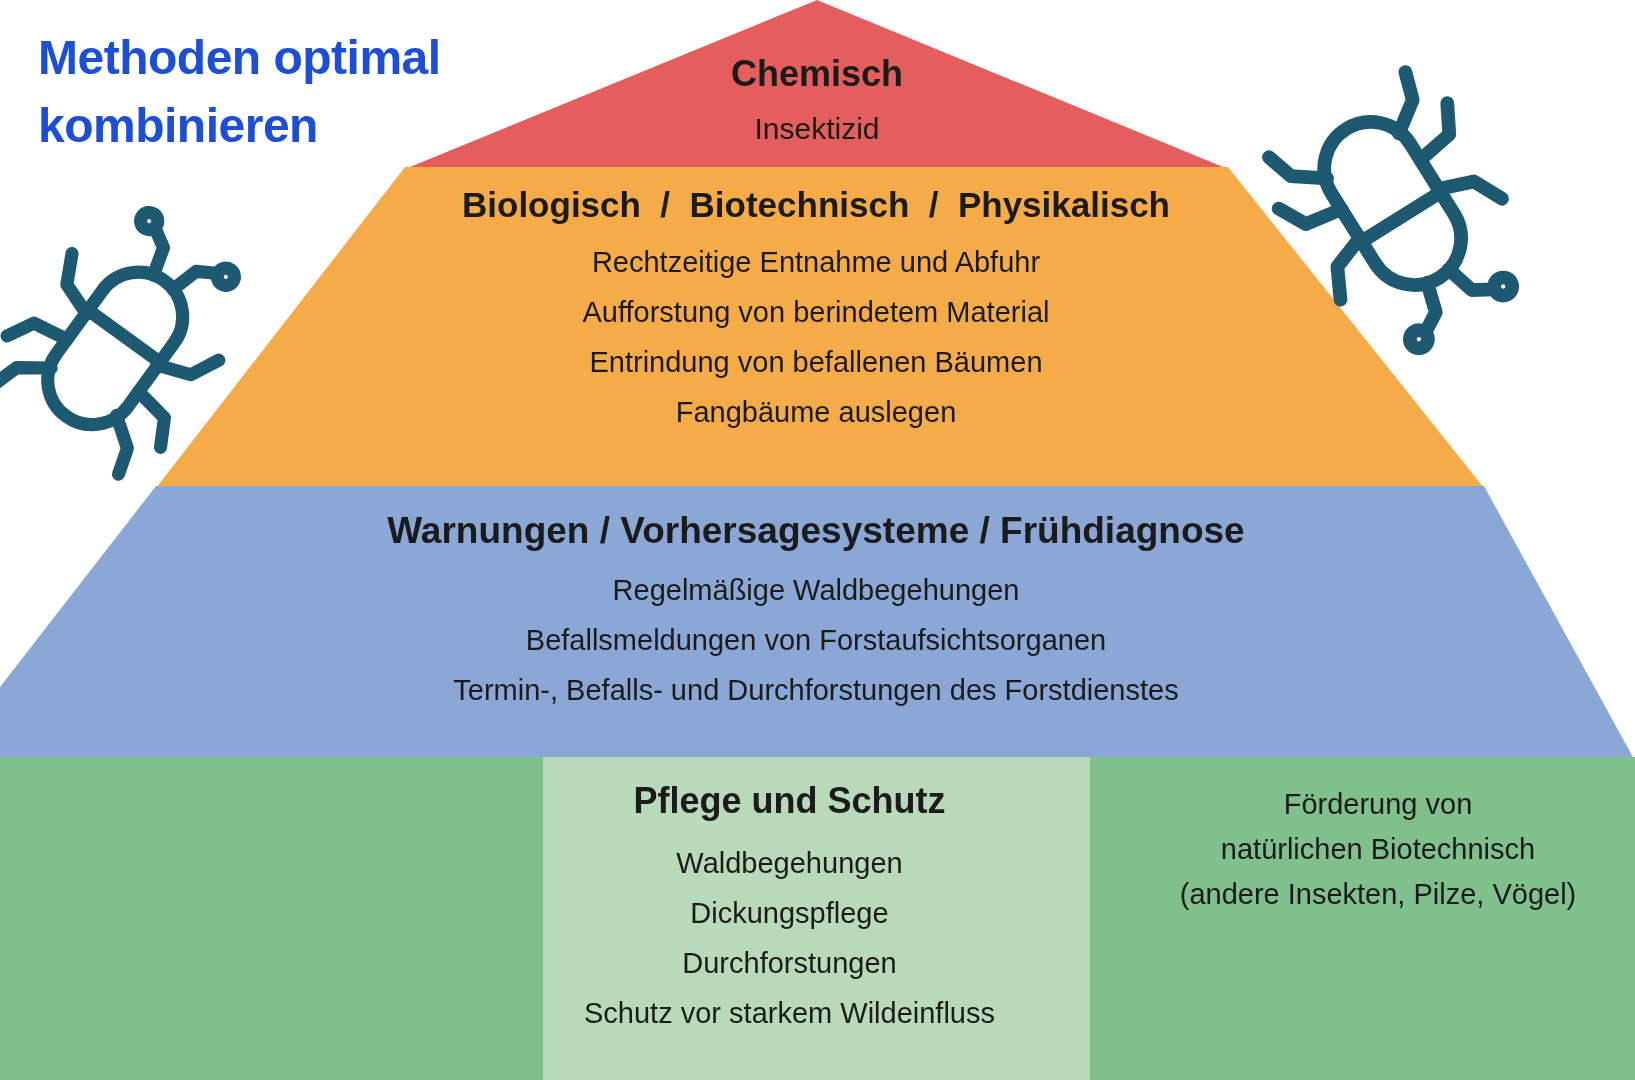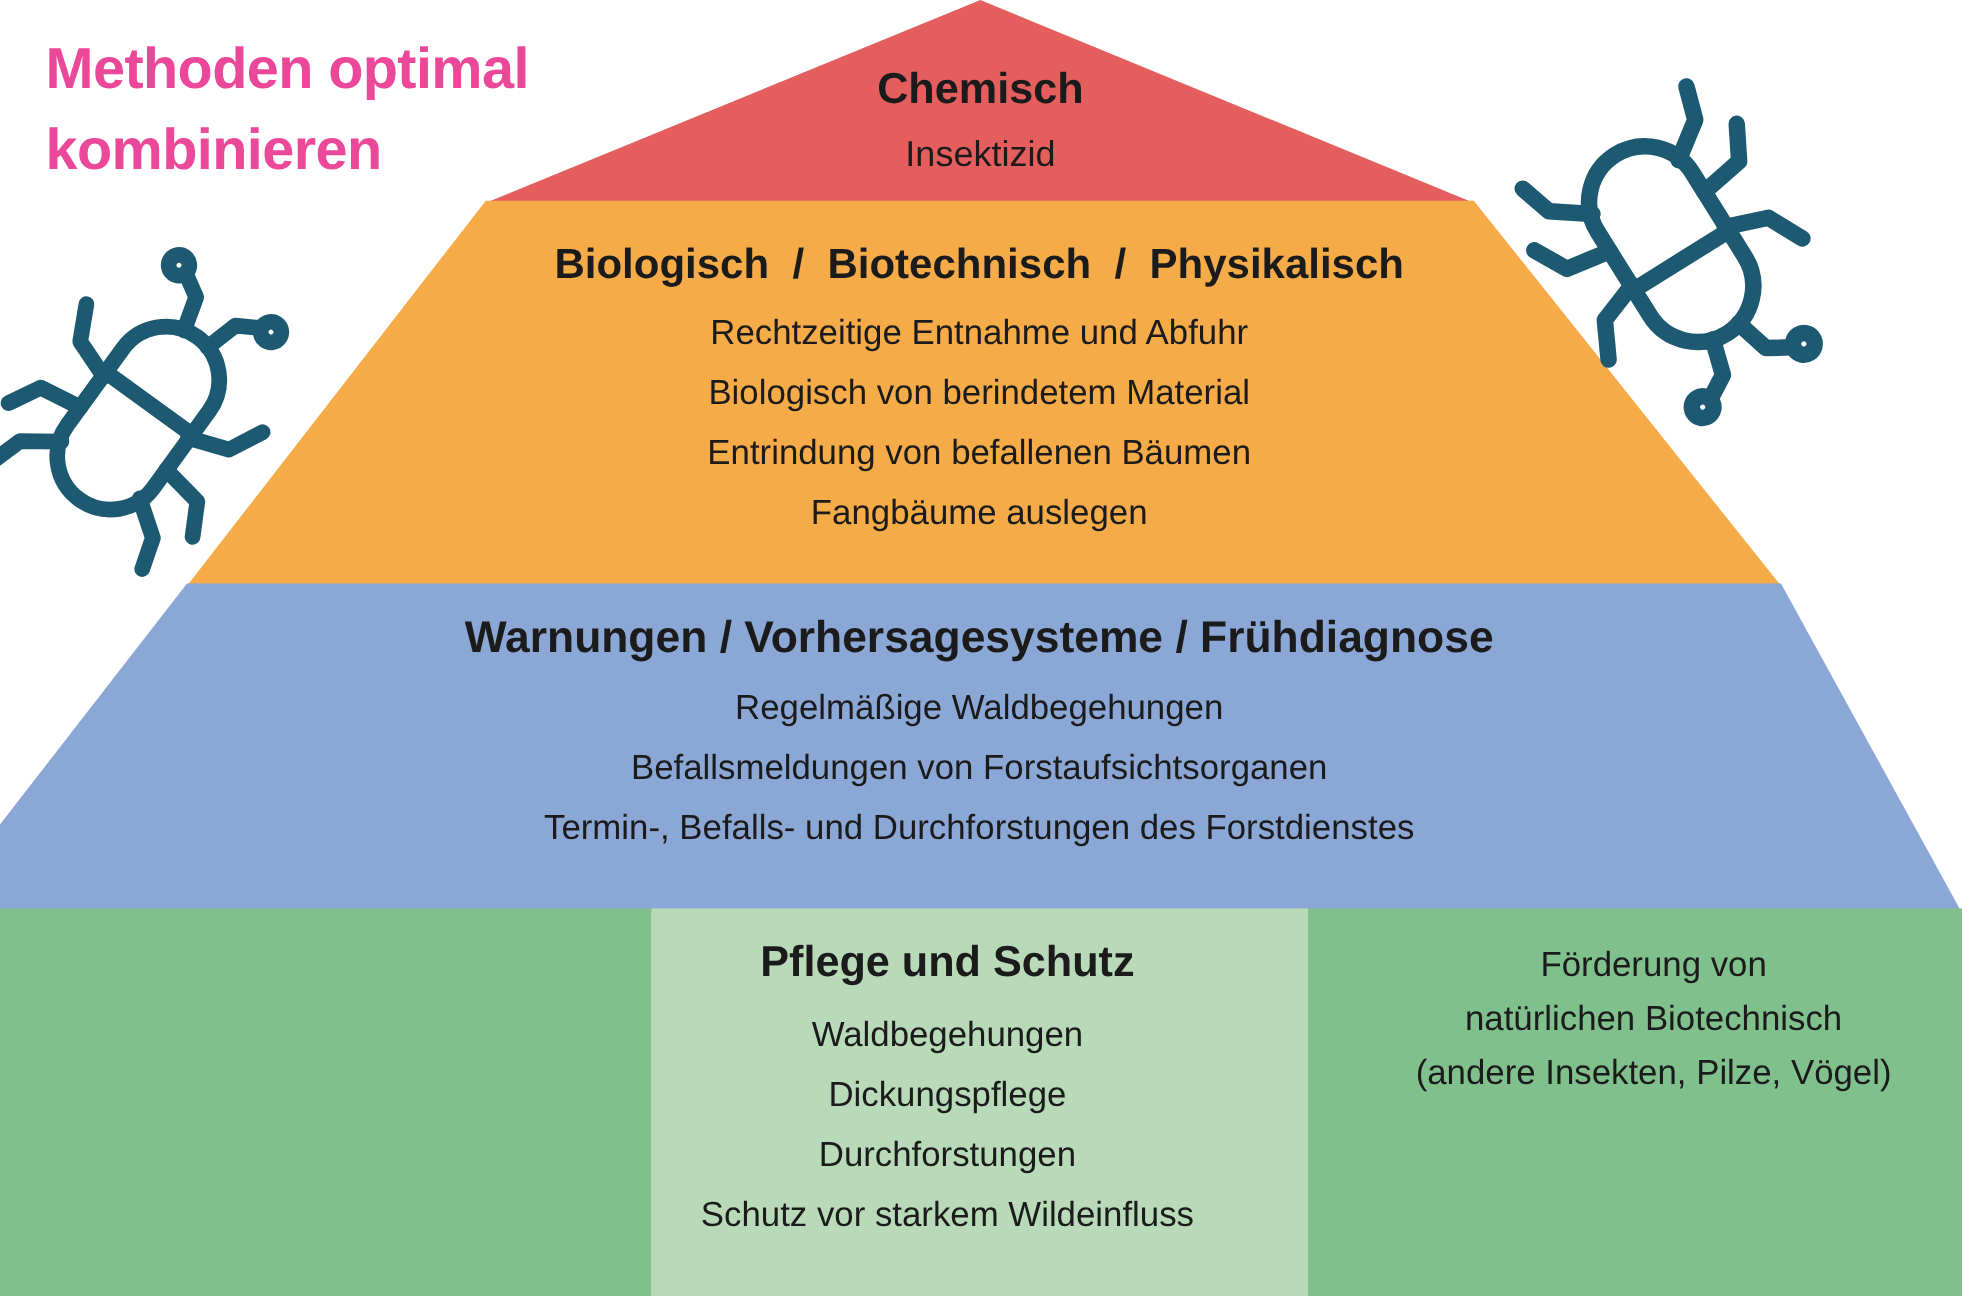--- a/index.html
+++ b/index.html
@@ -12,27 +12,27 @@
   .lvl-orange{background:#f6ab49;clip-path:polygon(405px 167px,1228px 167px,1484px 488px,156px 488px);}
   .lvl-blue{background:#8ba7d6;clip-path:polygon(156px 486px,1484px 486px,1634px 759px,1635px 759px,1635px 760px,0px 760px,0px 687px);}
   .base-col{position:absolute;top:757px;height:323px;}
   .col-dark{background:#7fc08c;}
   .col-light{background:#b9dab8;}
   .txt{position:absolute;text-align:center;}
   .band-head{font-weight:700;}
   .band-items div{font-weight:400;}
   .title{
     position:absolute;left:38px;top:24px;width:560px;
-    font-size:48px;font-weight:700;line-height:68px;color:#ec4899;text-align:left;
+    font-size:48px;font-weight:700;line-height:68px;color:#1d4ed8;text-align:left;
     letter-spacing:-0.5px;
   }
   .red-text{left:467px;top:50px;width:700px;}
   .red-text .band-head{font-size:36px;line-height:48px;text-align:center;}
   .red-text .band-items{margin-top:10px;font-size:30px;line-height:42px;}
-  .orange-text{left:316px;top:197px;width:1000px;}
+  .orange-text{left:316px;top:181px;width:1000px;}
   .orange-text .band-head{font-size:35px;line-height:48px;}
   .orange-text .band-items{margin-top:8px;font-size:29px;line-height:50px;}
   .blue-text{left:266px;top:507px;width:1100px;}
   .blue-text .band-head{font-size:37px;line-height:48px;}
   .blue-text .band-items{margin-top:10px;font-size:29px;line-height:50px;}
   .gcol-text .band-head{font-size:36px;line-height:46px;}
   .gcol-text .band-items{margin-top:14px;font-size:29px;line-height:50px;}
   .gcol1{left:0px;top:778px;width:543px;}
   .gcol2{left:543px;top:778px;width:493px;}
   .gcol3{left:1090px;top:782px;width:545px;}
@@ -64,21 +64,21 @@
     <div class="band-head">Chemisch</div>
     <div class="band-items">
       <div>Insektizid</div>
     </div>
   </div>
 
   <div class="txt orange-text">
     <div class="band-head">Biologisch &nbsp;/&nbsp; Biotechnisch &nbsp;/&nbsp; Physikalisch</div>
     <div class="band-items">
       <div>Rechtzeitige Entnahme und Abfuhr</div>
-      <div>Biologisch von berindetem Material</div>
+      <div>Aufforstung von berindetem Material</div>
       <div>Entrindung von befallenen Bäumen</div>
       <div>Fangbäume auslegen</div>
     </div>
   </div>
 
   <div class="txt blue-text">
     <div class="band-head">Warnungen / Vorhersagesysteme / Frühdiagnose</div>
     <div class="band-items">
       <div>Regelmäßige Waldbegehungen</div>
       <div>Befallsmeldungen von Forstaufsichtsorganen</div>

